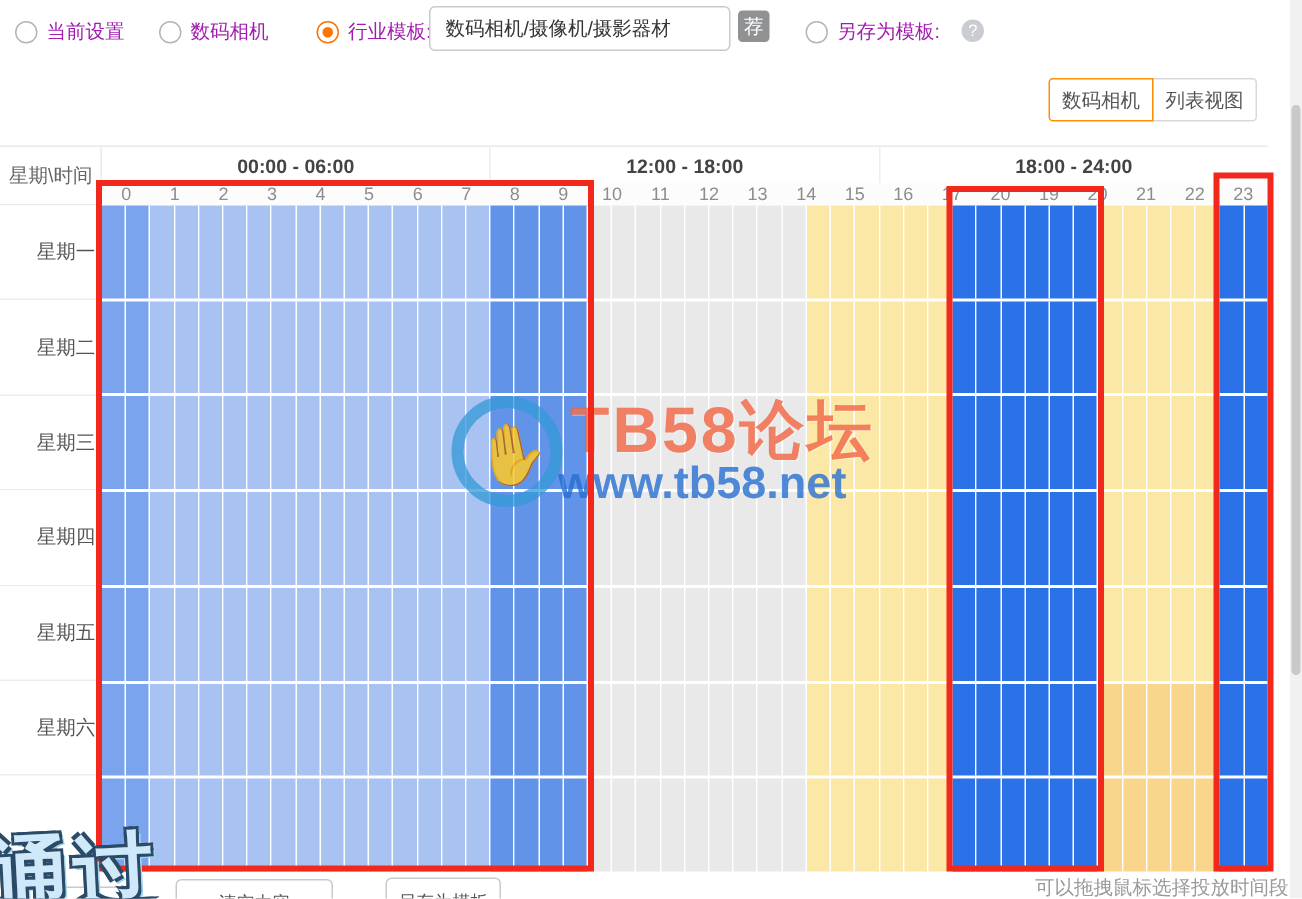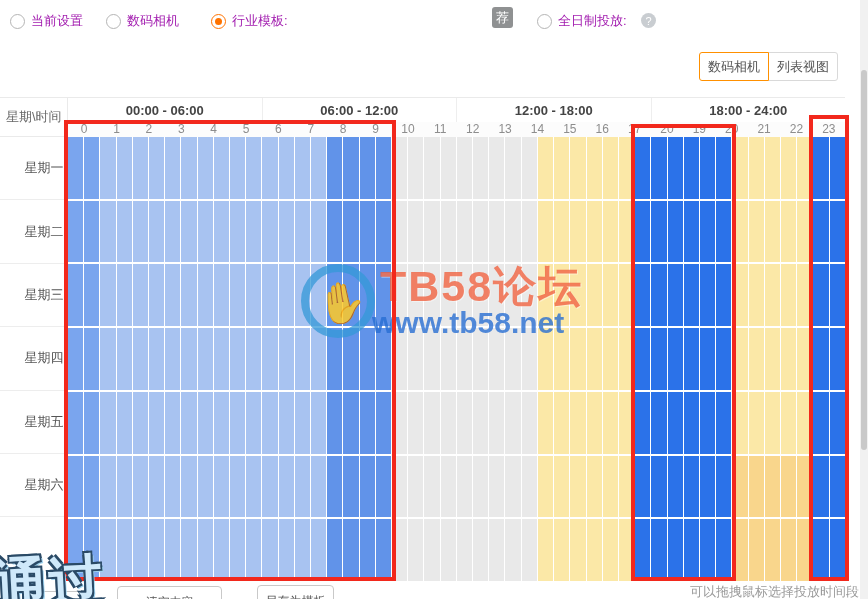--- a/index.html
+++ b/index.html
@@ -78,37 +78,39 @@
     <span>当前设置</span>
   </div>
   <div class="radio-item" style="left:106px;top:12px;">
     <span class="radio-circle"></span>
     <span>数码相机</span>
   </div>
   <div class="radio-item" style="left:211px;top:12px;">
     <span class="radio-circle checked"></span>
     <span>行业模板:</span>
   </div>
+  <div class="select-box">
+    <span>数码相机/摄像机/摄影器材</span>
+  </div>
   <div class="badge">荐</div>
   <div class="radio-item" style="left:537px;top:12px;">
     <span class="radio-circle"></span>
-    <span>全日制投放:</span>
+    <span>另存为模板:</span>
   </div>
   <div class="help-circle">?</div>
 </div>
 
 <div class="view-toggle">
   <div class="vt-btn first active">数码相机</div>
   <div class="vt-btn last">列表视图</div>
 </div>
 
 <div class="corner-cell">星期\时间</div>
 <div class="range-row">
   <div class="range-cell">00:00 - 06:00</div>
-  <div class="range-cell">06:00 - 12:00</div>
   <div class="range-cell">12:00 - 18:00</div>
   <div class="range-cell">18:00 - 24:00</div>
 </div>
 <div class="hour-row" id="hour-row">
     <span class="hour-label">0</span>
     <span class="hour-label">1</span>
     <span class="hour-label">2</span>
     <span class="hour-label">3</span>
     <span class="hour-label">4</span>
     <span class="hour-label">5</span>

